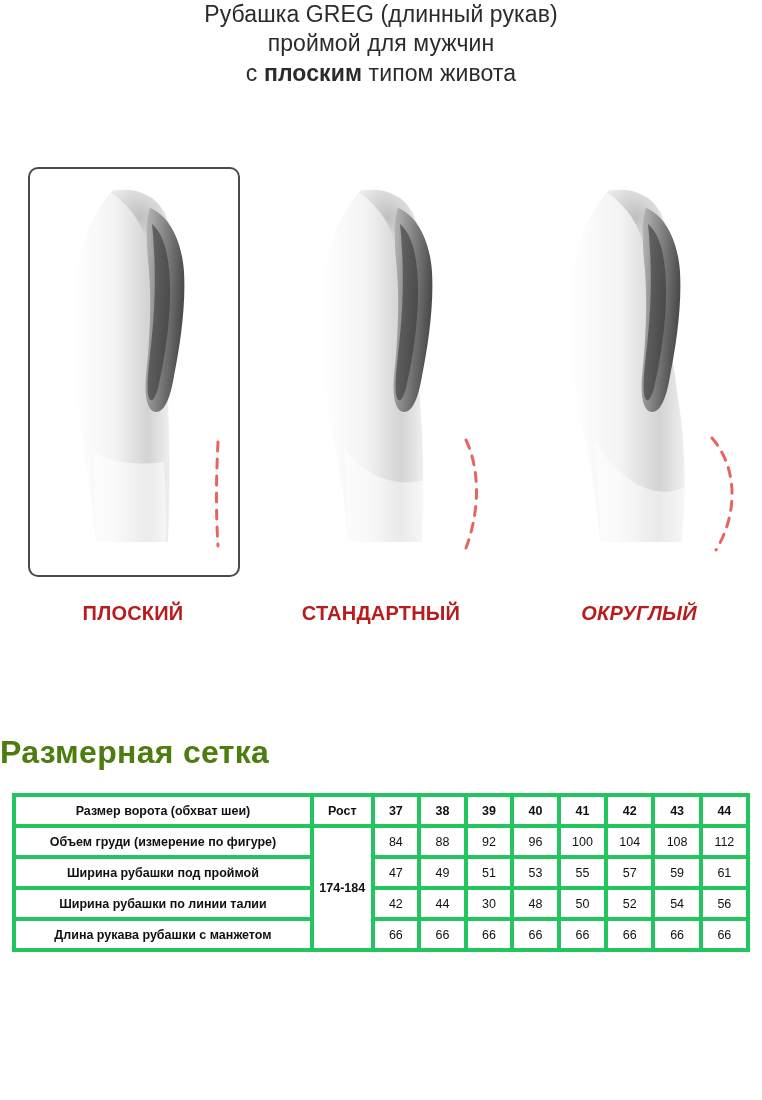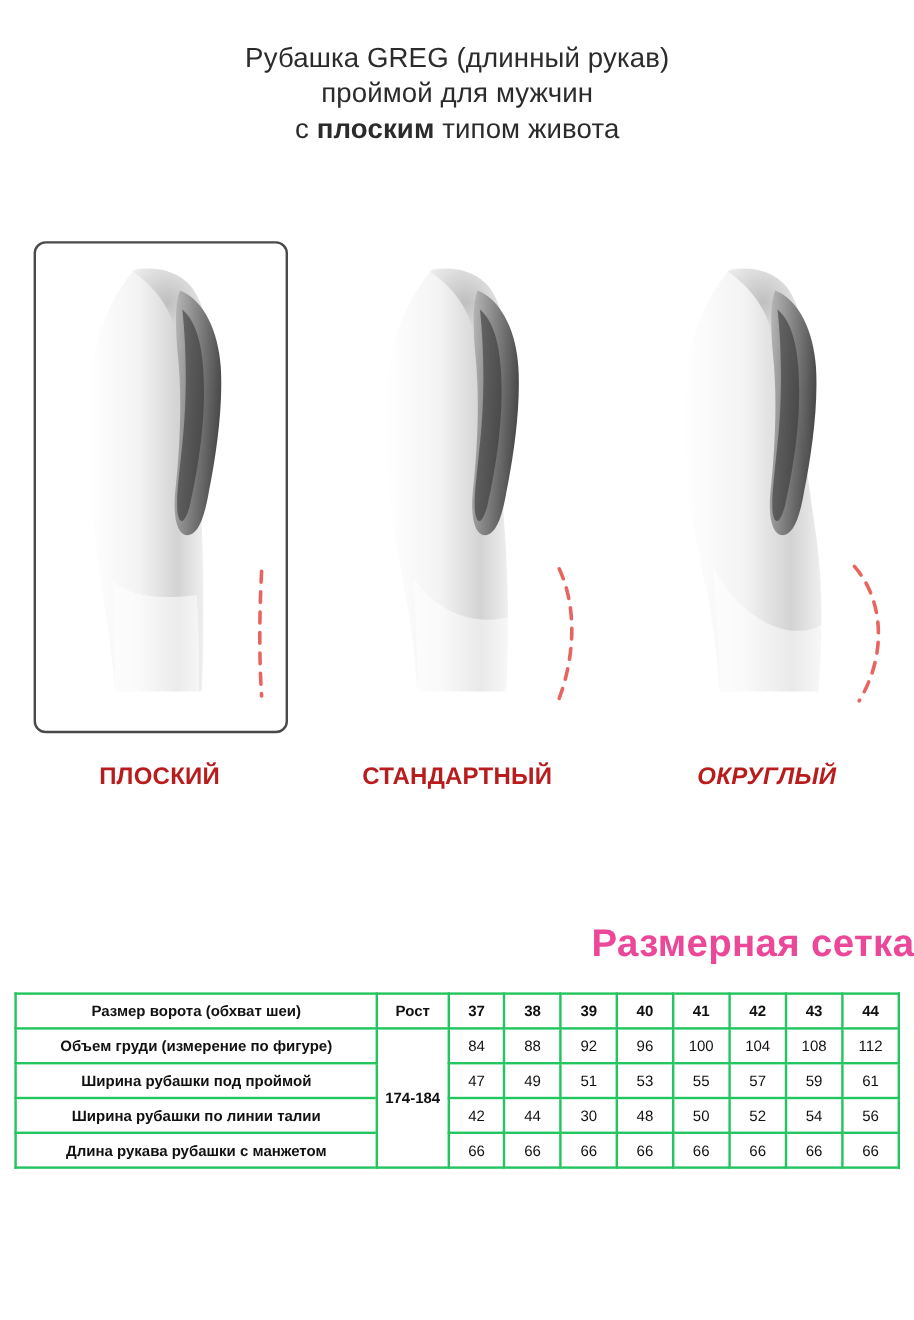--- a/index.html
+++ b/index.html
@@ -11,21 +11,20 @@
     width: 762px;
     height: 1100px;
     position: relative;
     font-family: "Liberation Sans", sans-serif;
     color: #1a1a1a;
     overflow: hidden;
   }
 
   
   .header {
-    padding-top: 34px;
     text-align: center;
     line-height: 1.28;
   }
   .header-line {
     font-size: 23px;
     font-weight: 400;
     color: #2b2b2b;
     letter-spacing: 0.1px;
   }
   .header-line.bold {
@@ -87,40 +86,39 @@
     color: #b91c1c;
     letter-spacing: 0.2px;
   }
   .caption.c1 { left: 18px; }
   .caption.c2 { left: 266px; }
   .caption.c3 { left: 524px; font-style: italic; }
 
   
   .chart-title {
     margin-top: 92px;
-    text-align: right;
+    text-align: left;
     font-size: 32px;
     font-weight: 700;
-    color: #ec4899;
+    color: #4d7c0f;
     letter-spacing: 0.3px;
-    margin-left: 47px;
   }
 
   .table-wrap {
     margin: 22px auto 0 auto;
     width: 738px;
   }
   table.size-table {
     border-collapse: collapse;
     width: 100%;
     font-size: 12.5px;
     color: #111;
   }
   table.size-table td {
-    border: 2px solid #22c55e;
+    border: 4px solid #22c55e;
     padding: 4px 0;
     height: 19px;
     text-align: center;
     white-space: nowrap;
   }
   td.label-cell {
     text-align: left;
     font-weight: 700;
     width: 302px;
     padding-left: 7px;

